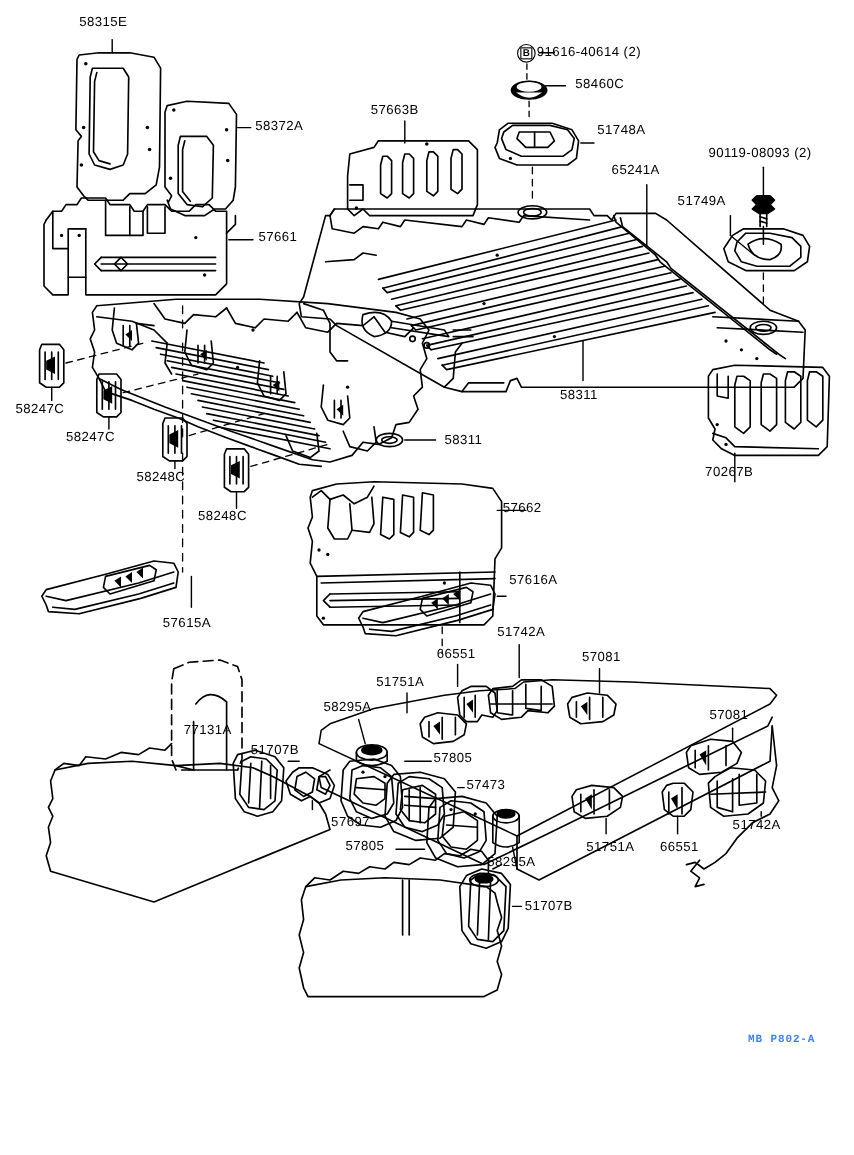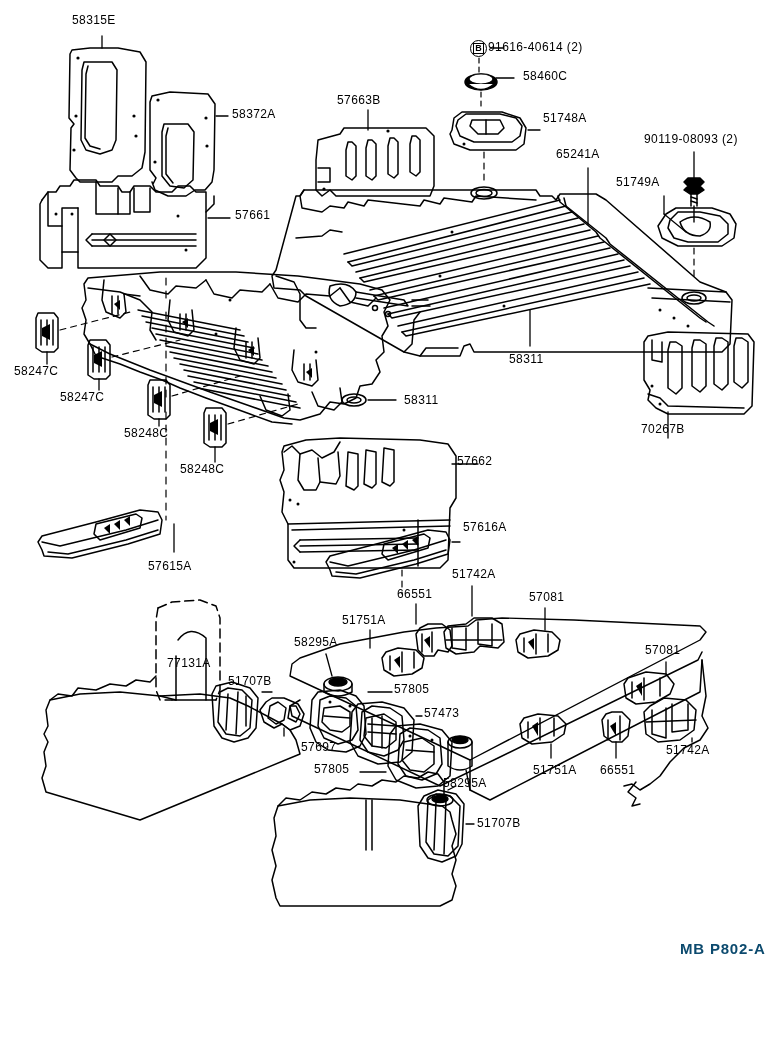--- a/index.html
+++ b/index.html
@@ -30,25 +30,25 @@
     font-family: "Liberation Sans", sans-serif;
     font-size: 12px;
     letter-spacing: 0.4px;
     color: #000000;
     white-space: nowrap;
     line-height: 1;
     font-weight: 400;
   }
   .footer {
     position: absolute;
-    font-family: Liberation Sans, sans-serif;
-    font-size: 15px;
+    font-family: Liberation Mono, monospace;
+    font-size: 10px;
     font-weight: bold;
     letter-spacing: 0.8px;
-    color: #0c4a6e;
+    color: #3b82f6;
     white-space: nowrap;
   }
   .bmark {
     position: absolute;
     width: 17px;
     height: 17px;
     border: 1.6px solid #000;
     border-radius: 50%;
     box-sizing: border-box;
     display: flex;

